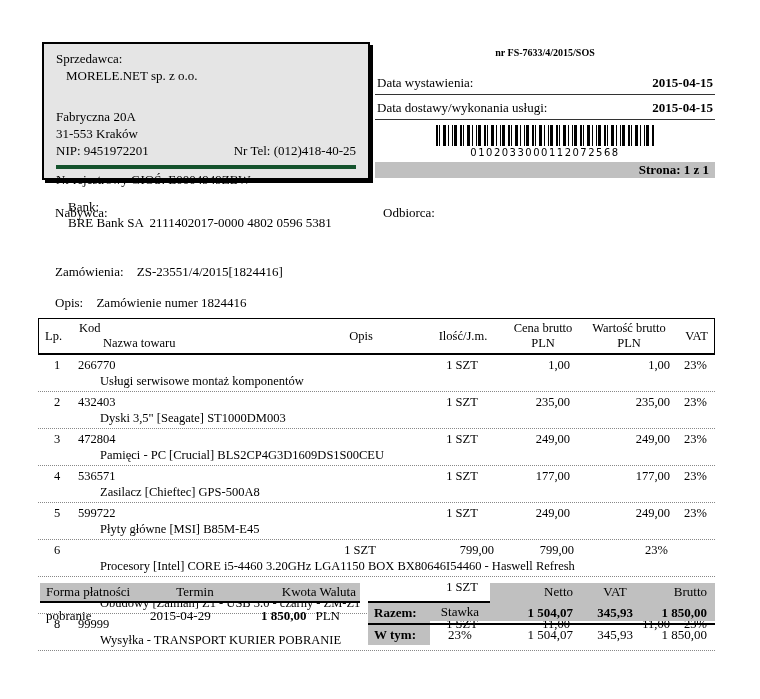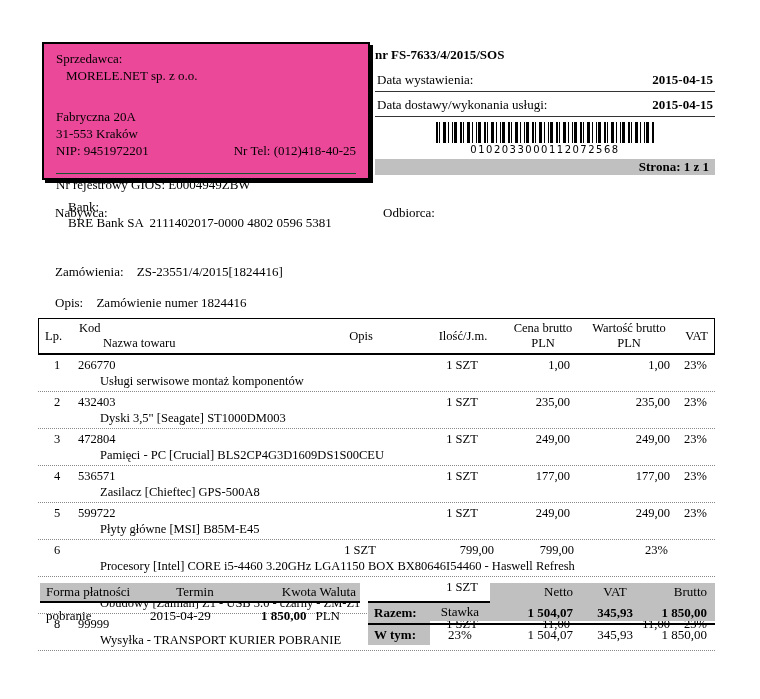--- a/index.html
+++ b/index.html
@@ -1,39 +1,39 @@
 <!DOCTYPE html>
 <html><head>
 <meta charset="utf-8">
 <style>
   html,body{margin:0;padding:0;background:#fff;}
   .page{position:relative;width:760px;height:699px;background:#fff;overflow:hidden;
         font-family:"Liberation Serif", serif;font-size:13px;color:#000;}
   
   .seller-box{position:absolute;left:42px;top:42px;width:300px;height:122px;
-              border:2px solid #000;box-shadow:3px 3px 0 #000;background:#ec4899;
+              border:2px solid #000;box-shadow:3px 3px 0 #000;background:#e5e5e5;
               padding:6px 12px;line-height:17px;}
   .seller-name{margin-left:10px;}
   .seller-gap{height:24px;}
-  .nip-row{display:flex;justify-content:space-between;border-bottom:1px solid #14532d;
-           padding-bottom:14px;}
+  .nip-row{display:flex;justify-content:space-between;border-bottom:4px solid #14532d;
+           padding-bottom:6px;}
   .gios-row{padding-top:2px;}
   
   .bank-row{position:absolute;left:55px;top:183px;white-space:pre;}
   .bank-row .lbl{margin-right:10px;}
   .nabywca{position:absolute;left:55px;top:205px;}
   .odbiorca{position:absolute;left:383px;top:205px;}
   .zamowienia{position:absolute;left:55px;top:264px;}
   .zamowienia .lbl,.opis .lbl{margin-right:10px;}
   .opis{position:absolute;left:55px;top:295px;}
   
   .inv-header{position:absolute;left:375px;top:42px;width:340px;}
   .inv-title-bar{background:#c0c0c0;height:19px;line-height:19px;text-align:center;
                  font-weight:bold;font-size:14px;}
-  .inv-number{text-align:left;font-weight:bold;font-size:13px;margin:5px 0 7px 0;}
+  .inv-number{text-align:center;font-weight:bold;font-size:10px;margin:5px 0 15px 0;}
   .date-row{display:flex;justify-content:space-between;border-bottom:1px solid #333;
             padding:2px 2px 3px 2px;margin-bottom:3px;}
   .date-row .val{font-weight:bold;}
   .barcode-wrap{text-align:center;margin-top:5px;}
   .barcode{width:218px;height:21px;margin:0 auto;
            background:repeating-linear-gradient(90deg,
              #000 0 2px,#fff 2px 3px,#000 3px 4px,#fff 4px 7px,
              #000 7px 10px,#fff 10px 12px,#000 12px 13px,#fff 13px 16px,
              #000 16px 17px,#fff 17px 18px,#000 18px 21px,#fff 21px 24px);}
   .barcode-number{font-family:"DejaVu Sans", sans-serif;font-size:10px;

